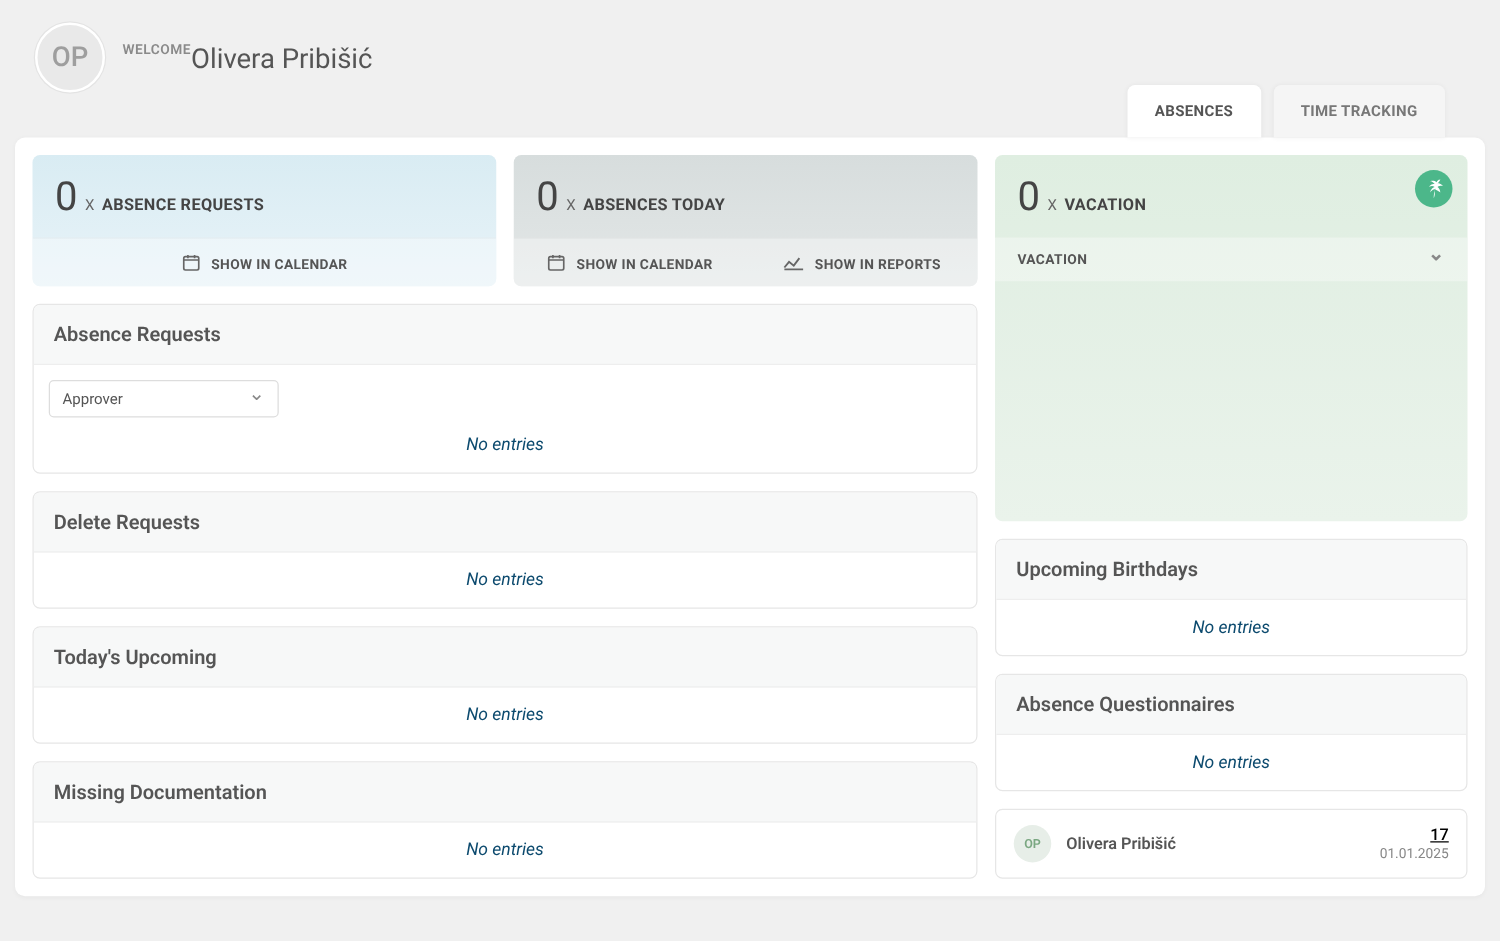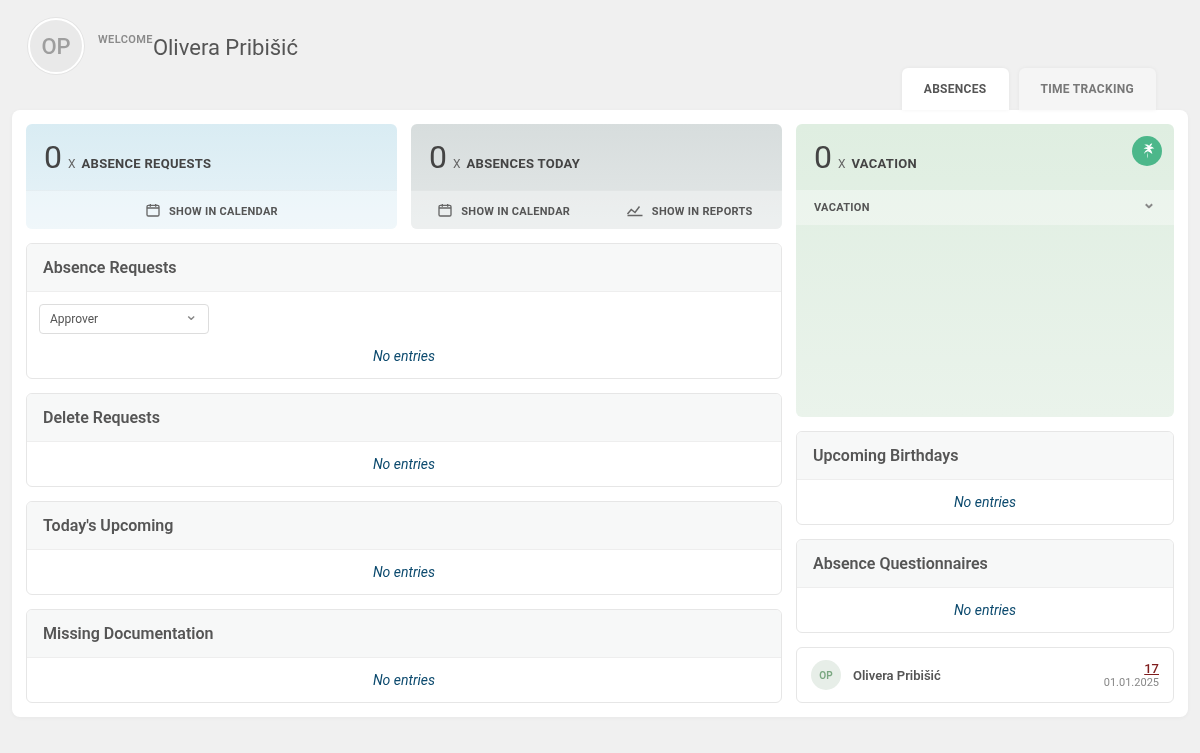--- a/index.html
+++ b/index.html
@@ -154,39 +154,39 @@
   }
   .select-like {
     border:1px solid #ddd;
     border-radius:4px;
     padding:7px 10px;
     font-size:12px;
     color:#555;
     display:flex;
     align-items:center;
     justify-content:space-between;
-    width:170px;
+    width:184px;
     cursor:pointer;
     background:#fff;
   }
   .vacation-row {
     display:flex;
     align-items:center;
     padding: 12px 14px;
     gap:12px;
   }
   .mini-avatar {
     width:30px;height:30px;border-radius:50%;
     background:#e7eee8;color:#7aa781;
     font-size:10px;font-weight:600;
     display:flex;align-items:center;justify-content:center;
   }
   .vacation-name { font-size:13px; font-weight:600; color:#555; flex:1;}
   .vacation-meta { text-align:right; font-size:12px; color:#666;}
-  .vacation-meta .amt { font-size:13px; font-weight:500; color:#7f1d1d;text-decoration:underline;}
+  .vacation-meta .amt { font-size:13px; font-weight:500; color:#000000;text-decoration:underline;}
   .vacation-meta .date { font-size:11px; color:#888;}
   svg { display:block; }
 </style>
 </head>
 <body>
 
 <div class="header">
   <div class="avatar">
     <span>OP</span>
   </div>

